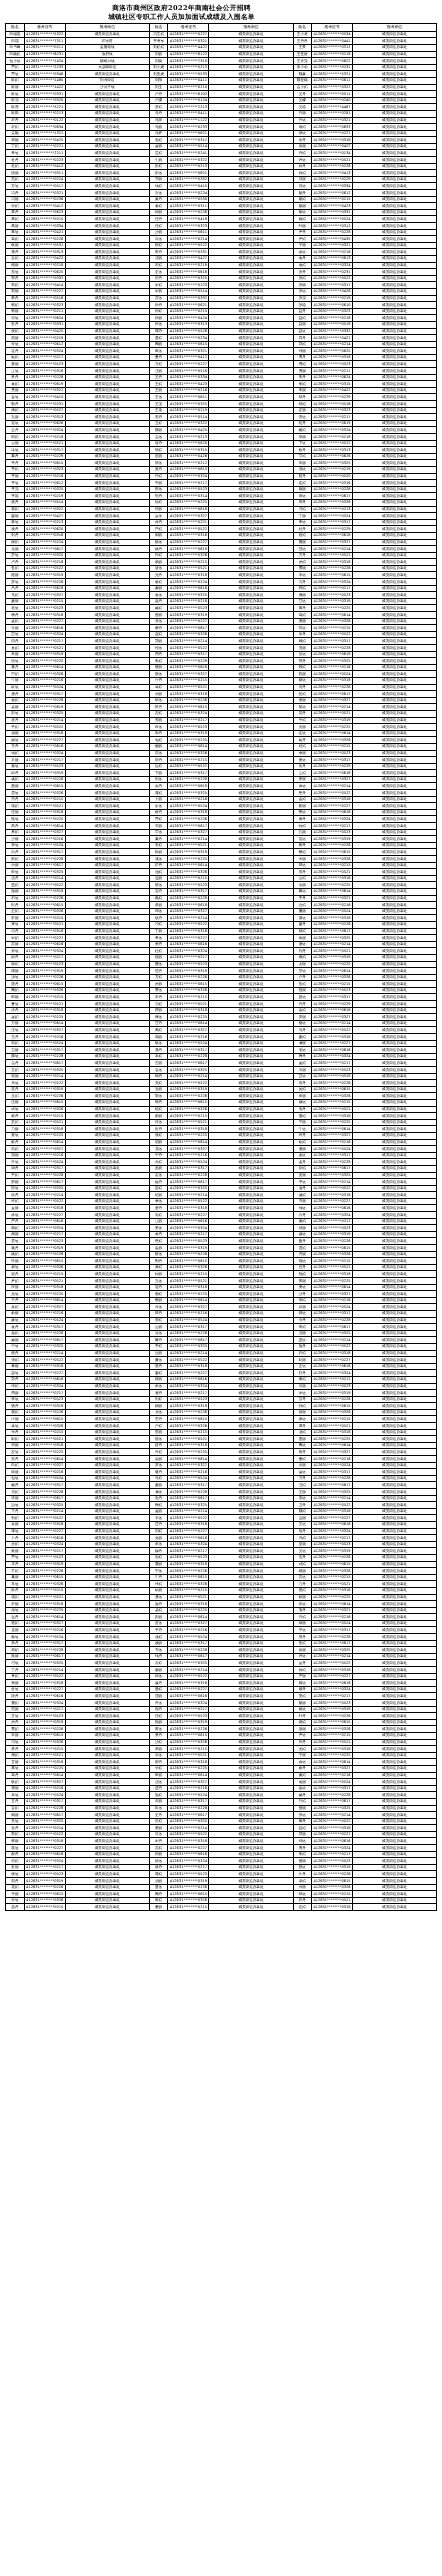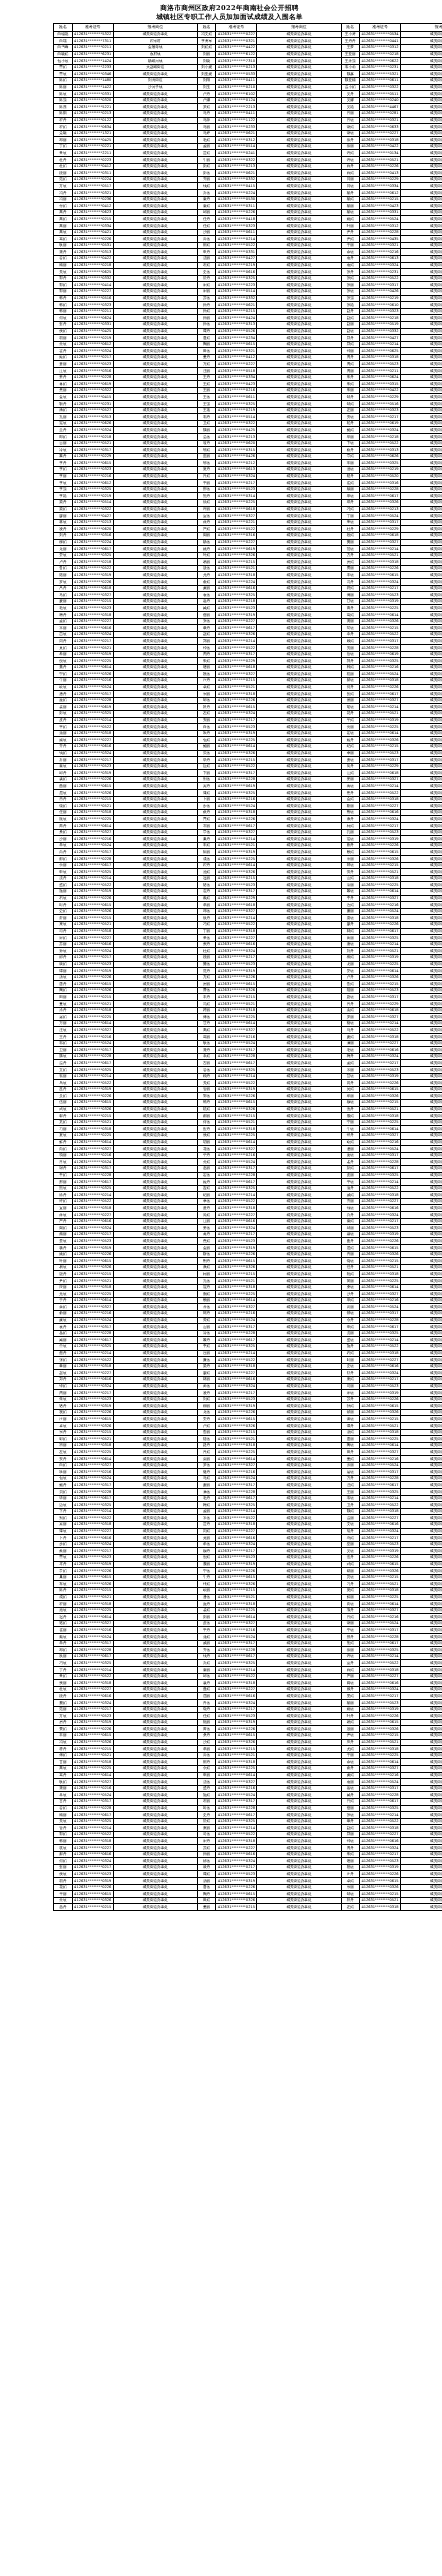--- a/index.html
+++ b/index.html
@@ -9,21 +9,20 @@
   }
   body {
     width: 443px;
     font-family: "DejaVu Sans", "Liberation Sans", sans-serif;
     color: #000000;
   }
   .page {
     width: 363px;
     box-sizing: border-box;
     padding: 3.1px 5.2px 5.2px 5.2px;
-    margin-left: 48px;
   }
   .doc-title {
     text-align: center;
     font-family: "DejaVu Serif", "Liberation Serif", serif;
     font-weight: bold;
     font-size: 6.7px;
     line-height: 8.8px;
     letter-spacing: 0.3px;
     margin: 1px 0 0.5px 0;
   }

